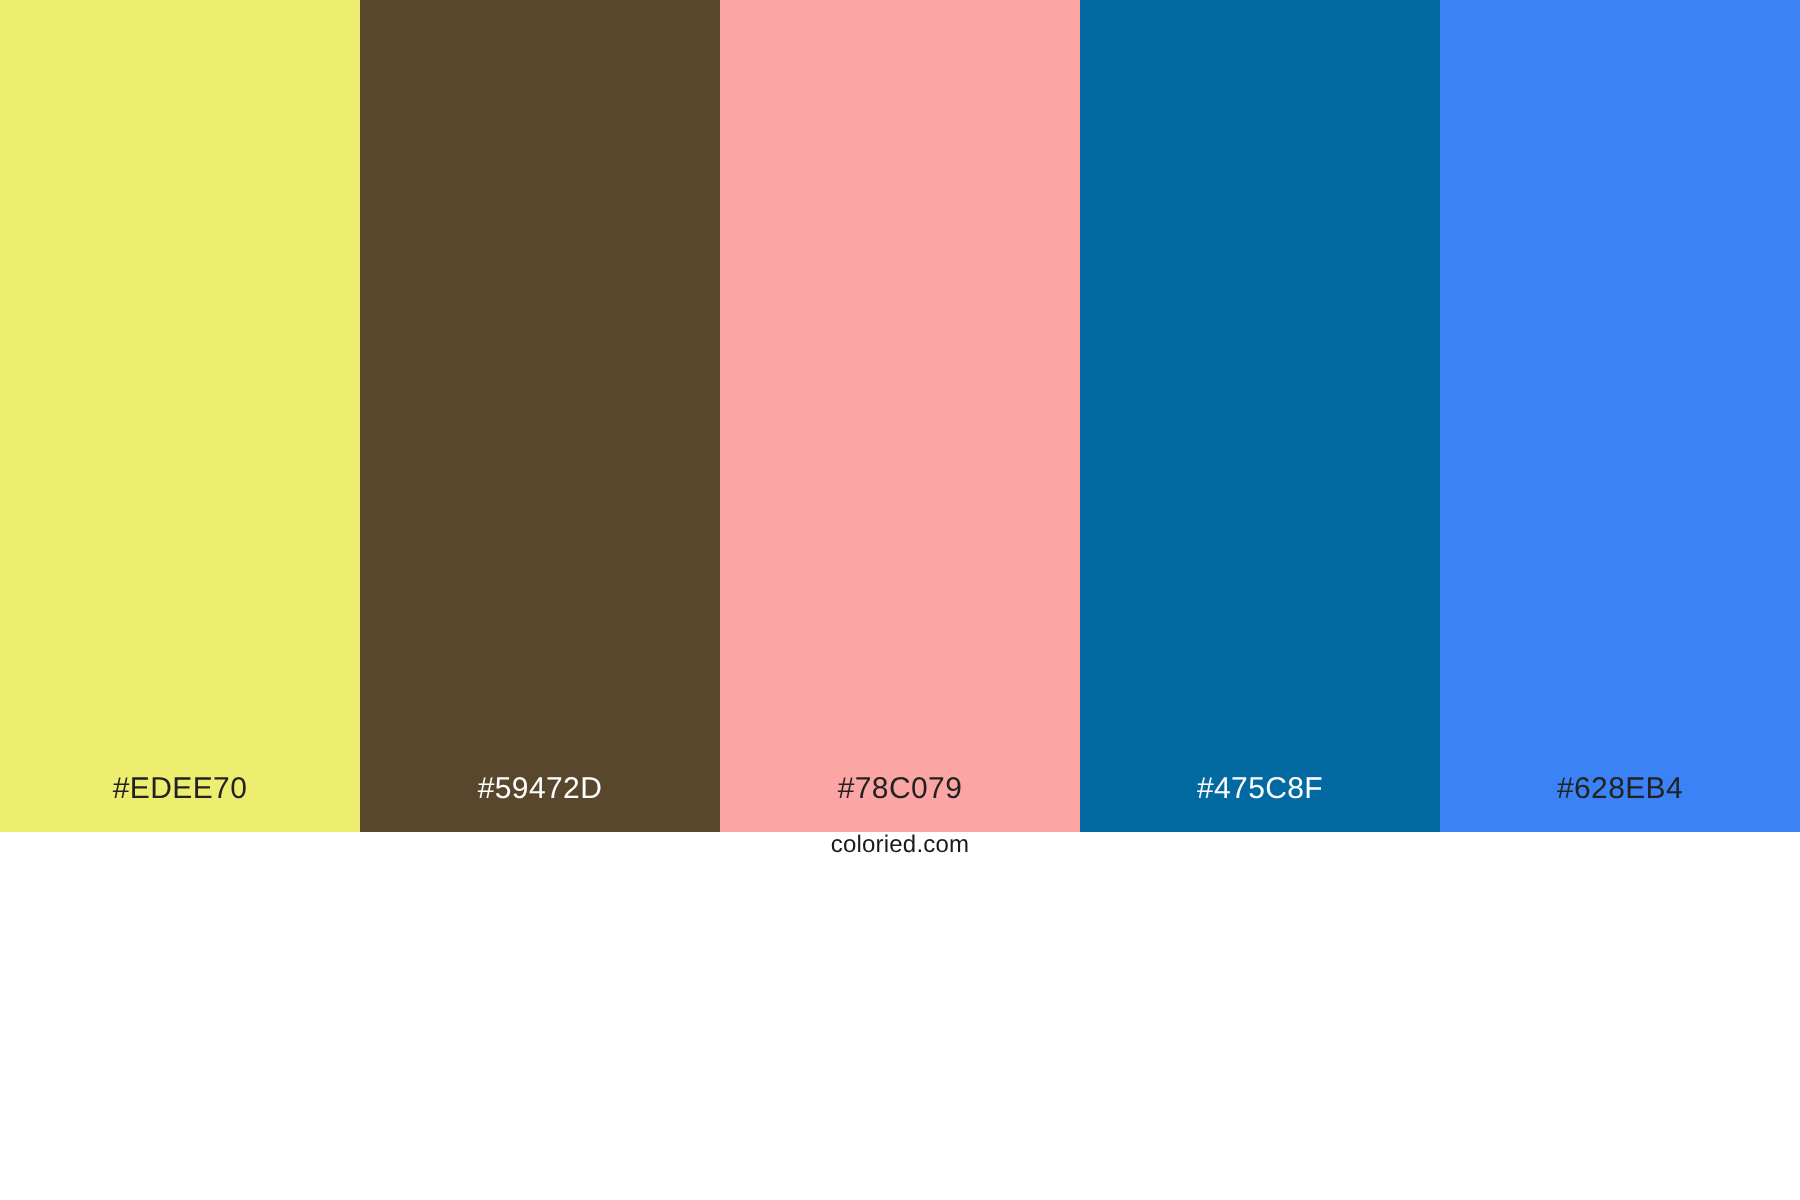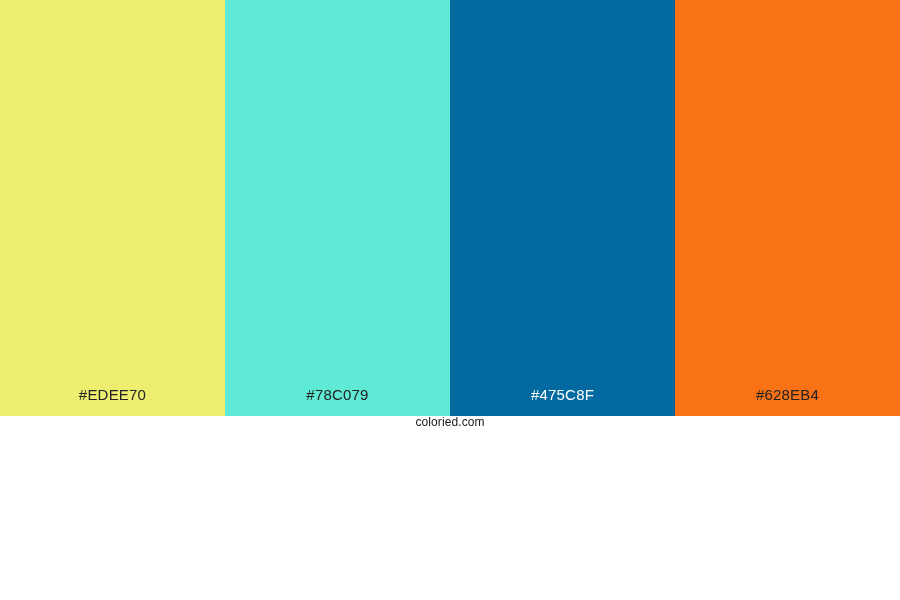--- a/index.html
+++ b/index.html
@@ -70,30 +70,33 @@
 <body style="background: rgb(255, 255, 255);">
 
 <div class="palette-page">
 
   <div class="swatch-strip" style="height: 550px;">
 
     <div class="swatch" style="background-color: rgb(237, 238, 112);">
       <span class="swatch-label" style="color: rgb(34, 34, 34);">#EDEE70</span>
     </div>
 
+    <div class="swatch" style="background-color: rgb(89, 71, 45);">
+      <span class="swatch-label" style="color: rgb(255, 255, 255);">#59472D</span>
+    </div>
 
-    <div class="swatch" style="background-color: #5eead4;">
+    <div class="swatch" style="background-color: #fca5a5;">
       <span class="swatch-label" style="color: rgb(34, 34, 34);">#78C079</span>
     </div>
 
     <div class="swatch" style="background-color: #0369a1;">
       <span class="swatch-label" style="color: rgb(255, 255, 255);">#475C8F</span>
     </div>
 
-    <div class="swatch" style="background-color: #f97316;">
+    <div class="swatch" style="background-color: #3b82f6;">
       <span class="swatch-label" style="color: rgb(34, 34, 34);">#628EB4</span>
     </div>
 
   </div>
 
   <div class="footer-bar" style="background: rgb(255, 255, 255);">
     <span class="footer-brand" style="color: rgb(26, 26, 26);">coloried.com</span>
   </div>
 
 </div>

